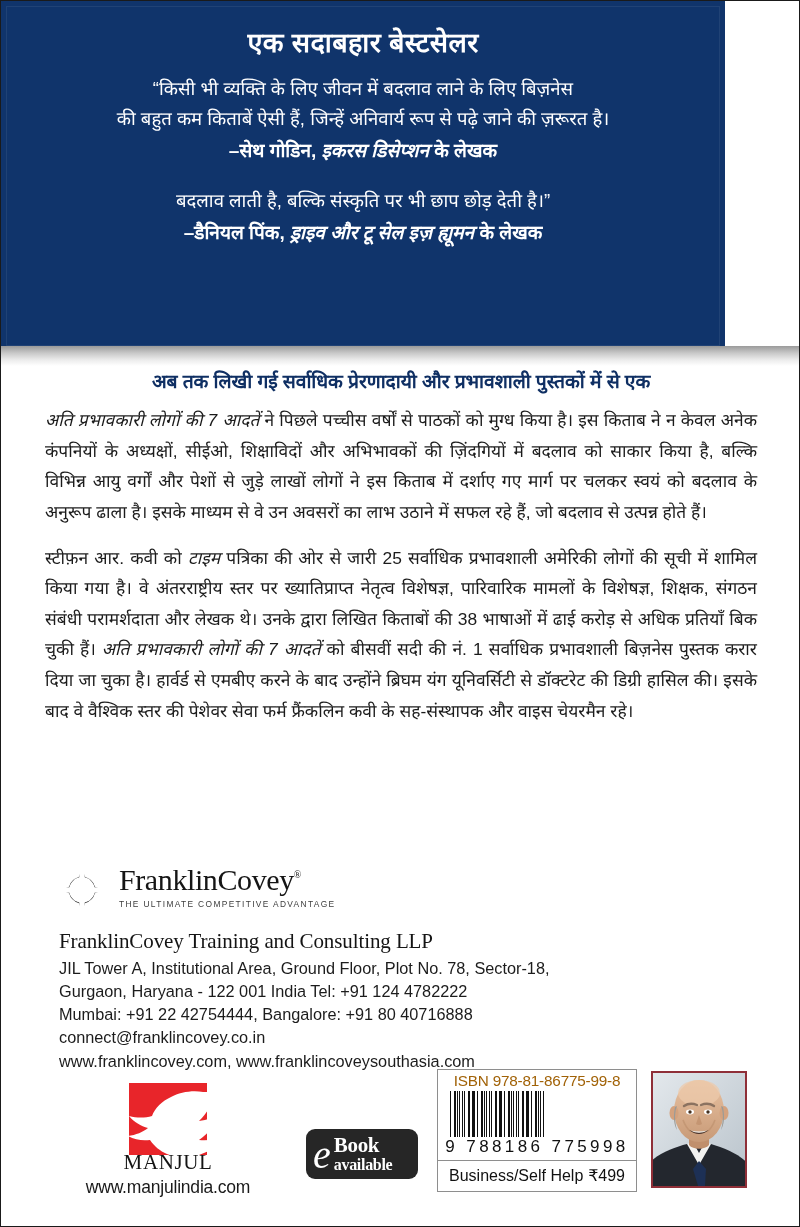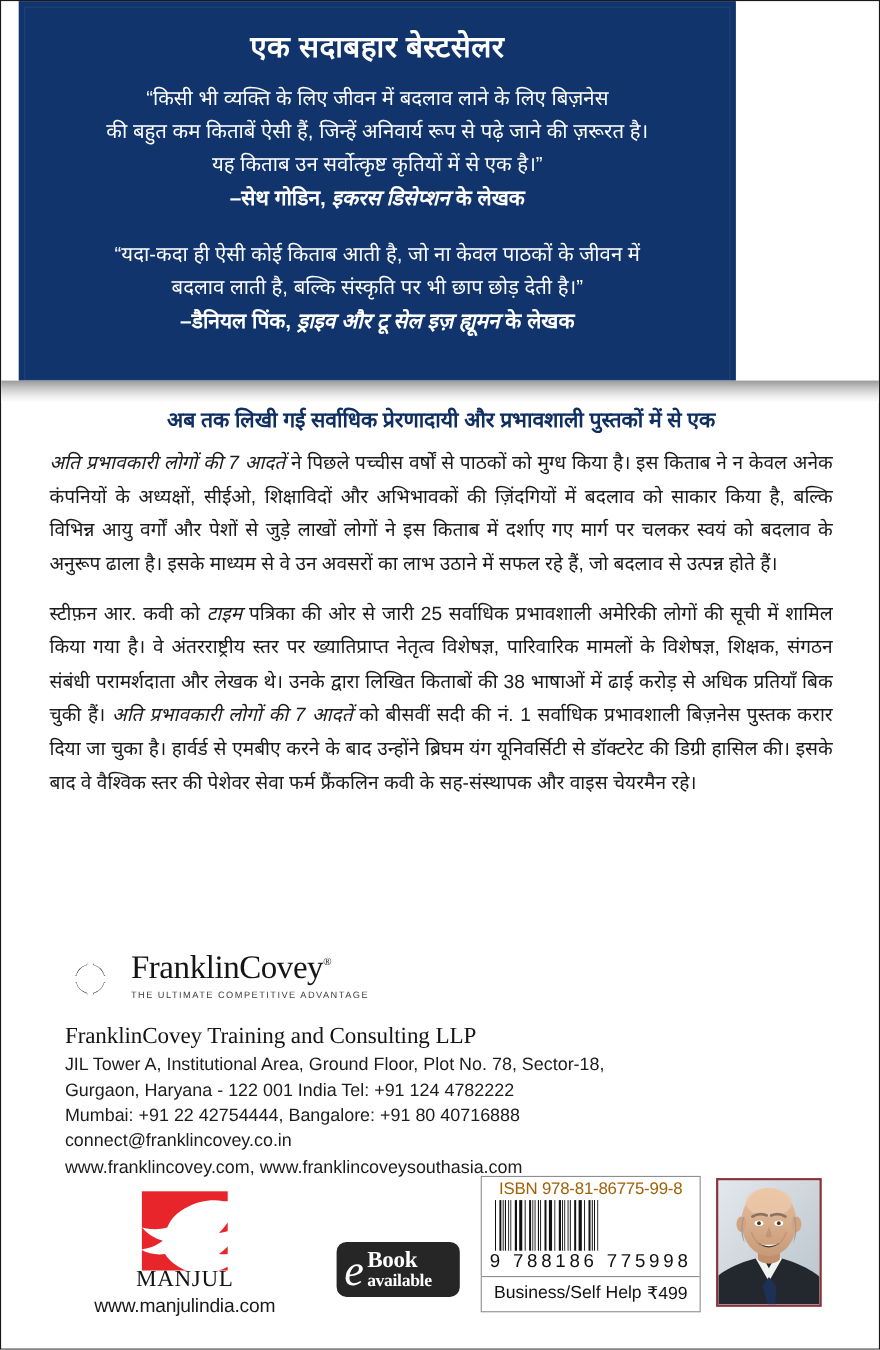--- a/index.html
+++ b/index.html
@@ -17,23 +17,23 @@
     height: 1227px;
     box-sizing: border-box;
     border: 1px solid #1a1a1a;
     background: #ffffff;
     overflow: hidden;
   }
 
   
   .blue-panel {
     position: absolute;
-    left: 16px;
+    left: 0;
     top: 0;
-    width: 652px;
+    width: 724px;
     height: 345px;
     background: #10346b;
     box-sizing: border-box;
     padding: 26px 44px 0 44px;
     text-align: center;
     color: #ffffff;
   }
   .blue-panel .inner-rule {
     position: absolute;
     left: 5px;
@@ -297,28 +297,26 @@
 <div id="cover">
 
   <div class="blue-panel">
     <div class="inner-rule"></div>
 
     <div class="bestseller-head">एक सदाबहार बेस्टसेलर</div>
 
     <div class="quote-block">
       <span class="q-line">“किसी भी व्यक्ति के लिए जीवन में बदलाव लाने के लिए बिज़नेस</span>
       <span class="q-line">की बहुत कम किताबें ऐसी हैं, जिन्हें अनिवार्य रूप से पढ़े जाने की ज़रूरत है।</span>
-      <span class="q-line">यह किताब उन सर्वोत्कृष्ट कृतियों में से एक है।”</span>
       <span class="quote-attr"><span>–सेथ गोडिन, </span><span class="ital">इकरस डिसेप्शन</span><span> के लेखक</span></span>
     </div>
 
     <div class="quote-gap"></div>
 
     <div class="quote-block">
-      <span class="q-line">“यदा-कदा ही ऐसी कोई किताब आती है, जो ना केवल पाठकों के जीवन में</span>
       <span class="q-line">बदलाव लाती है, बल्कि संस्कृति पर भी छाप छोड़ देती है।”</span>
       <span class="quote-attr"><span>–डैनियल पिंक, </span><span class="ital">ड्राइव और टू सेल इज़ ह्यूमन</span><span> के लेखक</span></span>
     </div>
   </div>
   <div class="panel-shadow"></div>
 
   <div class="body-section">
     <div class="body-head">अब तक लिखी गई सर्वाधिक प्रेरणादायी और प्रभावशाली पुस्तकों में से एक</div>
 
     <p class="body-para"><span class="ital">अति प्रभावकारी लोगों की 7 आदतें</span><span> ने पिछले पच्चीस वर्षों से पाठकों को मुग्ध किया है। इस किताब ने न केवल अनेक कंपनियों के अध्यक्षों, सीईओ, शिक्षाविदों और अभिभावकों की ज़िंदगियों में बदलाव को साकार किया है, बल्कि विभिन्न आयु वर्गों और पेशों से जुड़े लाखों लोगों ने इस किताब में दर्शाए गए मार्ग पर चलकर स्वयं को बदलाव के अनुरूप ढाला है। इसके माध्यम से वे उन अवसरों का लाभ उठाने में सफल रहे हैं, जो बदलाव से उत्पन्न होते हैं।</span></p>

